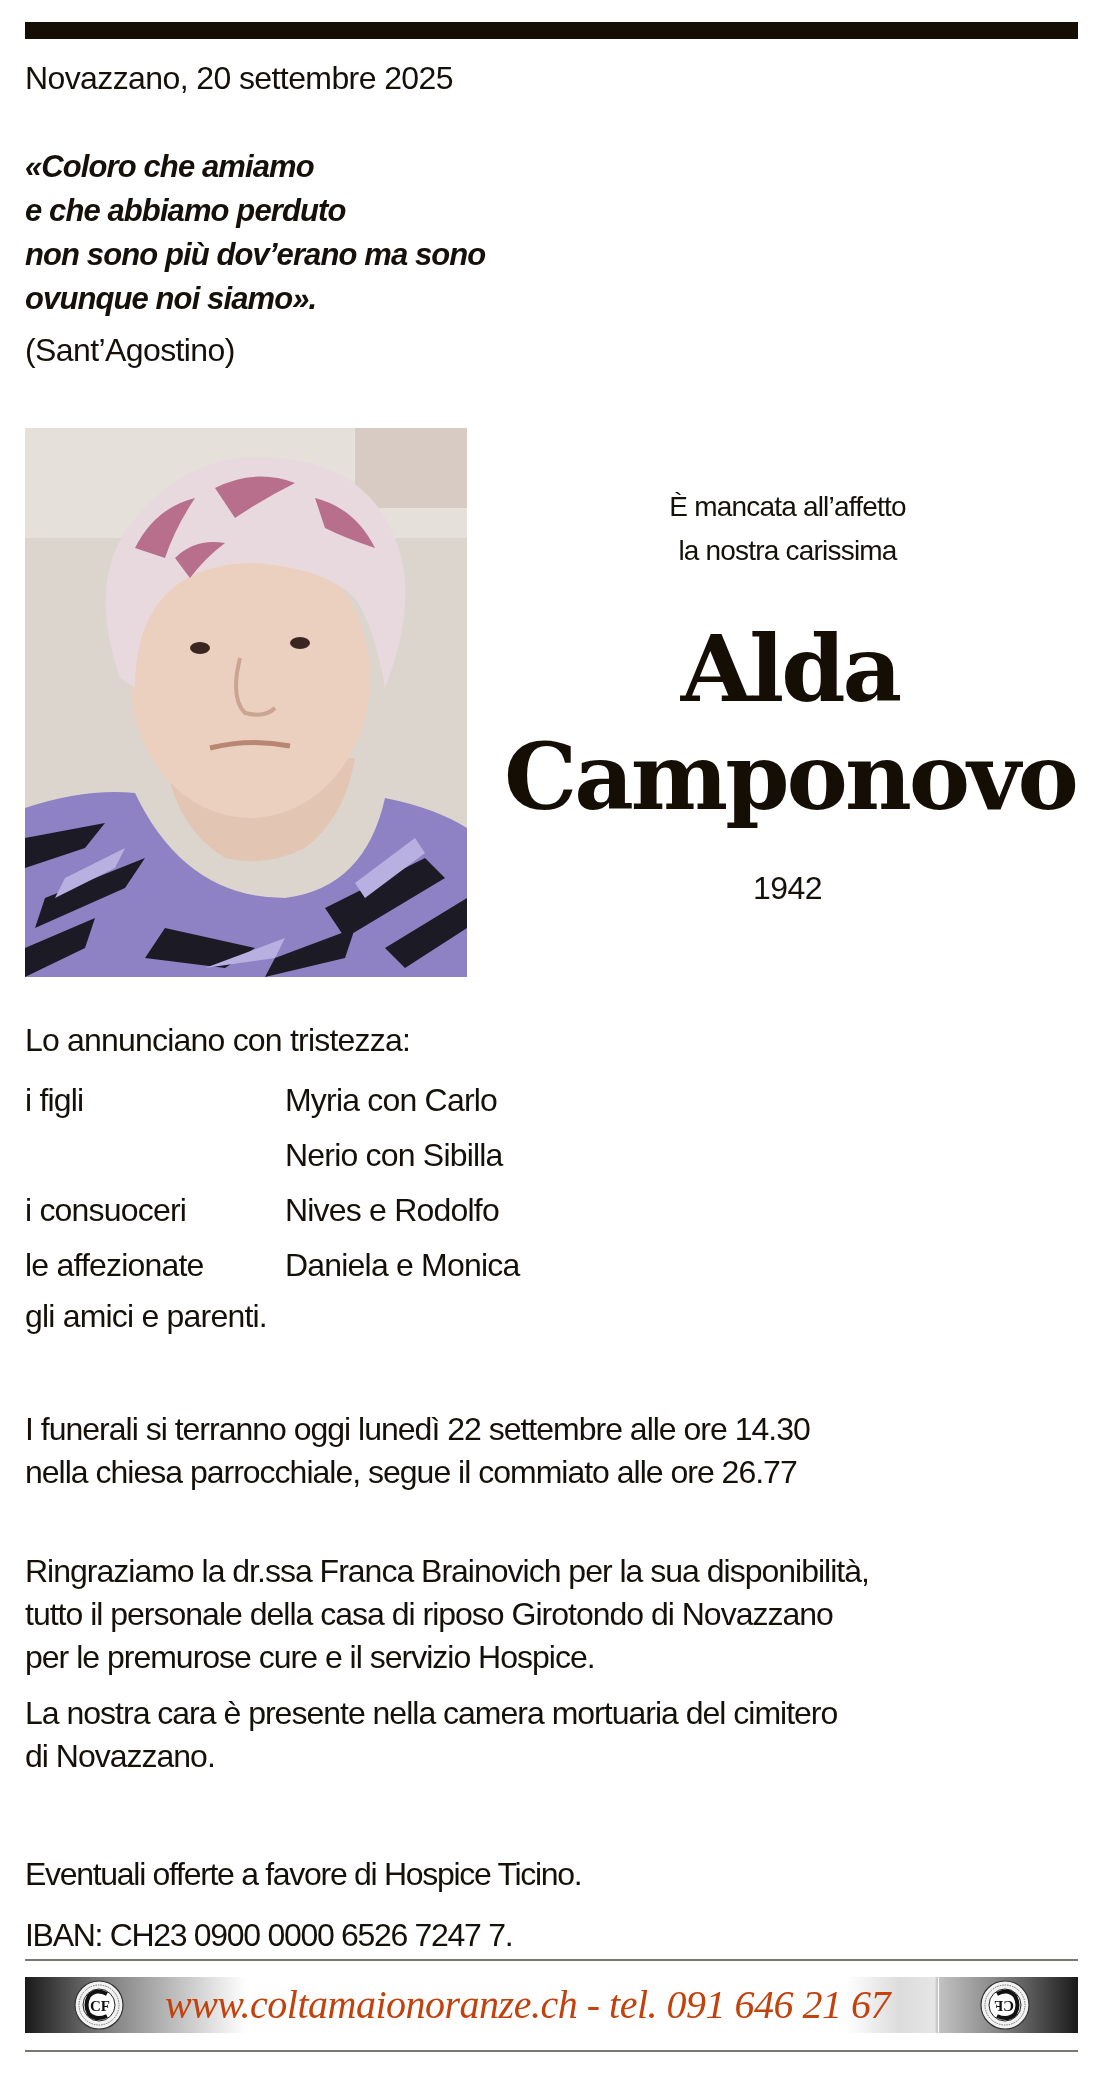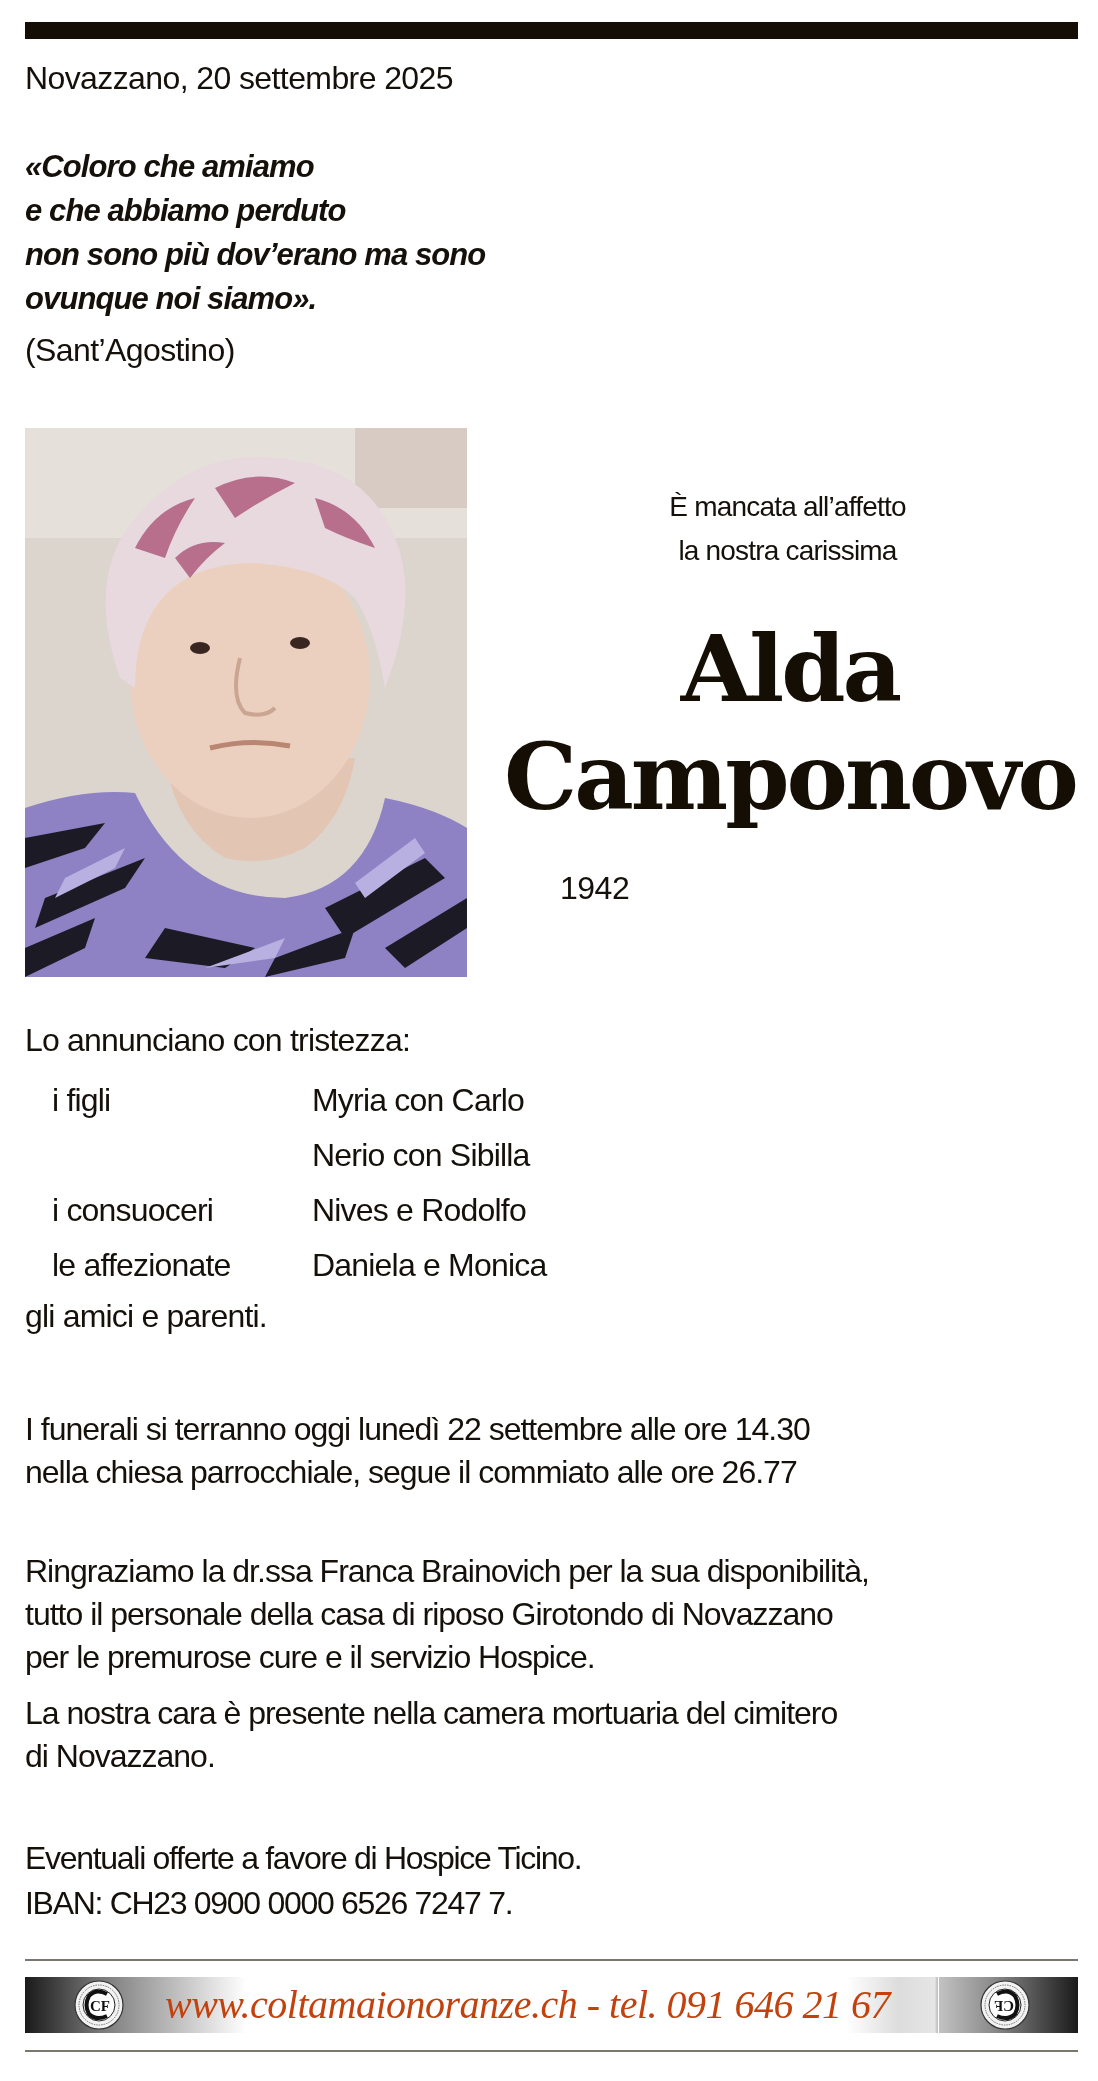--- a/index.html
+++ b/index.html
@@ -18,36 +18,36 @@
   .photo {
     left: 25px; top: 428px; width: 442px; height: 549px; overflow: hidden;
     background: linear-gradient(180deg, #e9e3de 0%, #dcd4cd 22%, #d9d2c9 60%, #d6cfc6 100%);
   }
   .photo svg { display: block; }
 
   .announce { left: 560px; top: 485px; width: 455px; text-align: center; font-size: 28px; line-height: 44px; letter-spacing: -0.8px; }
   .name { left: 500px; top: 615px; width: 580px; text-align: center;
     font-family: "DejaVu Serif", "Liberation Serif", serif; font-weight: bold;
     font-size: 92px; line-height: 108px; letter-spacing: -3px; color: #150e05; }
-  .year { left: 560px; top: 870px; width: 455px; text-align: left; font-size: 32px; letter-spacing: -0.5px; }
+  .year { left: 560px; top: 870px; width: 455px; text-align: center; font-size: 32px; letter-spacing: -0.5px; }
 
   .intro { left: 25px; top: 1022px; font-size: 32px; letter-spacing: -0.8px; white-space: nowrap; }
   .mourners { left: 25px; top: 1073px; font-size: 32px; letter-spacing: -0.8px; }
   .mourner-row { display: flex; height: 55px; align-items: center; white-space: nowrap; }
-  .mourner-role { width: 260px; margin-left: 27px; }
+  .mourner-role { width: 260px; }
   .mourners-closing { left: 25px; top: 1298px; font-size: 32px; letter-spacing: -0.8px; white-space: nowrap; }
 
   .para { left: 25px; font-size: 32px; line-height: 43px; letter-spacing: -1px; white-space: nowrap; }
   .para div { display: block; }
   .p1 { top: 1408px; }
   .p2 { top: 1550px; }
   .p3 { top: 1692px; }
 
   .donation { left: 25px; top: 1836px; font-size: 32px; line-height: 45px; letter-spacing: -1.3px; white-space: nowrap; }
-  .donation div { display: block; }
+  .donation div { display: block; margin-top: 16px; }
 
   .rule { left: 25px; width: 1053px; height: 2px; background: #7b7670; }
   .rule-a { top: 1959px; }
   .rule-b { top: 2050px; }
 
   .banner { left: 25px; top: 1977px; width: 1053px; height: 56px;
     background: linear-gradient(90deg, #1a1a1a 0%, #777 7%, #cfcfcf 16%, #ffffff 21%, #ffffff 78%, #dcdcdc 83%, #e6e6e6 86.4%, #c4c4c4 86.6%, #8a8a8a 92%, #1a1a1a 100%);
   }
   .banner-divider { left: 938px; top: 1977px; width: 1px; height: 56px; background: #ffffff; }
   .logo { top: 1980px; width: 50px; height: 50px; }

